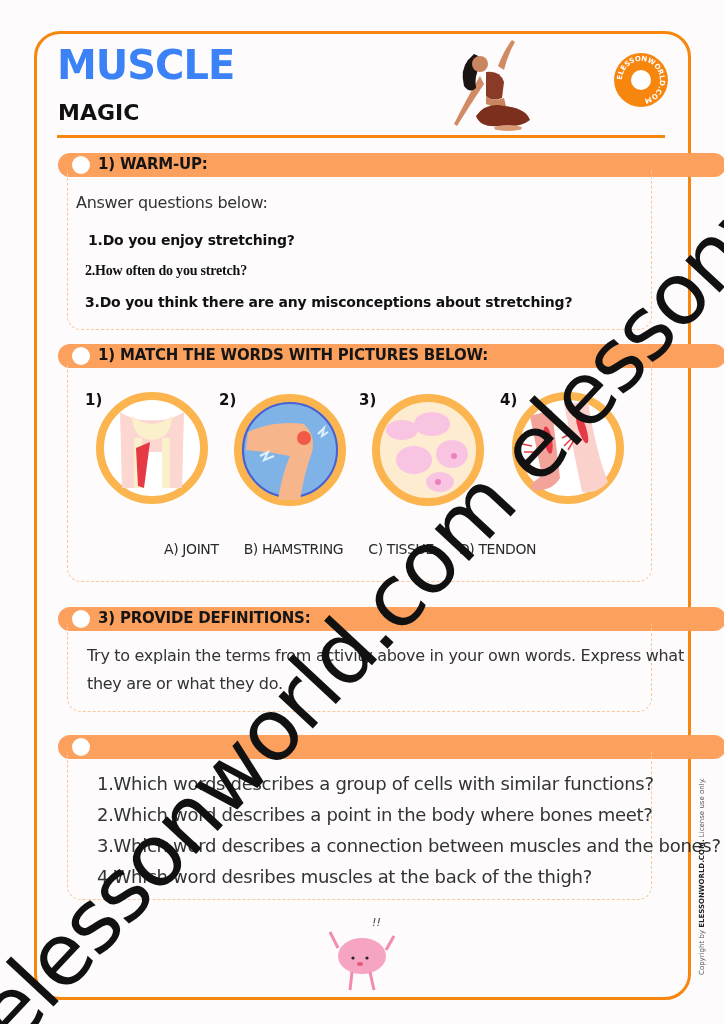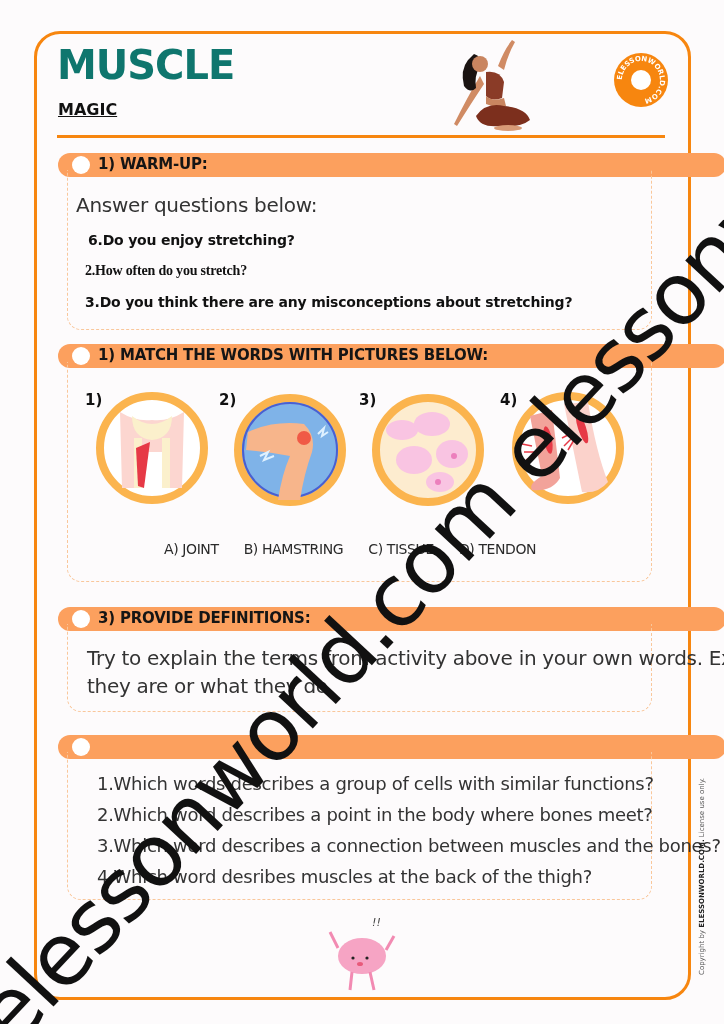--- a/index.html
+++ b/index.html
@@ -6,25 +6,25 @@
     html, body { width: 724px; height: 1024px; background: #fdfbfc; overflow: hidden; }
     body { position: relative; font-family: "DejaVu Sans", sans-serif; color: #1a1a1a; }
 
     .page-frame {
       position: absolute; left: 34px; top: 31px; width: 657px; height: 969px;
       border: 3px solid #f7860f; border-radius: 26px;
     }
     .title-main {
       position: absolute; left: 57px; top: 45px;
       font-family: "DejaVu Sans", sans-serif; font-weight: bold;
-      font-size: 40px; letter-spacing: -1px; color: #0f766e; line-height: 1;
+      font-size: 40px; letter-spacing: -1px; color: #3b82f6; line-height: 1;
     }
     .title-sub {
       position: absolute; left: 58px; top: 100px;
-      font-family: "DejaVu Sans", sans-serif; font-weight: bold; font-size: 16px; color: #111; text-decoration: underline;
+      font-family: "DejaVu Sans", sans-serif; font-weight: bold; font-size: 22px; color: #111;
     }
     .title-rule {
       position: absolute; left: 57px; top: 135px; width: 608px; height: 3px; background: #f7860f;
     }
     .yoga { position: absolute; left: 450px; top: 36px; width: 100px; height: 96px; }
     .badge { position: absolute; left: 613px; top: 52px; width: 56px; height: 56px; }
 
     .sec-header {
       position: absolute; left: 58px; height: 24px; width: 668px;
       background: #fca05e; border-radius: 12px;
@@ -37,21 +37,21 @@
       position: absolute; left: 40px; top: 2px;
       font-family: "DejaVu Sans", sans-serif; font-weight: bold; font-size: 15px;
       color: #151515; white-space: nowrap; letter-spacing: -0.2px;
     }
     .sec-body {
       position: absolute; left: 67px; width: 585px;
       border: 1px dashed #f9c79b; border-top: none; border-radius: 0 0 14px 14px;
     }
 
     .text-regular {
-      font-family: "DejaVu Sans", sans-serif; font-size: 20px; color: #333; white-space: nowrap;
+      font-family: "DejaVu Sans", sans-serif; font-size: 16px; color: #333; white-space: nowrap;
       letter-spacing: -0.3px;
     }
     .q-bold {
       position: absolute; font-family: "DejaVu Sans", sans-serif; font-weight: bold;
       font-size: 14px; color: #111; white-space: nowrap; letter-spacing: -0.2px;
     }
 
     .pic-num {
       position: absolute; font-family: "DejaVu Sans", sans-serif; font-weight: bold;
       font-size: 15px; color: #111;
@@ -113,21 +113,21 @@
     <textPath href="#ringpath">ELESSONWORLD.COM</textPath>
   </text>
 </svg>
 
 <div class="sec-header" style="top:153px;">
   <div class="dot"></div>
   <div class="label">1) WARM-UP:</div>
 </div>
 <div class="sec-body" style="top:170px; height:160px;"></div>
 <div class="text-regular" style="position:absolute; left:76px; top:193px;">Answer questions below:</div>
-<div class="q-bold" style="left:88px; top:232px;">6.Do you enjoy stretching?</div>
+<div class="q-bold" style="left:88px; top:232px;">1.Do you enjoy stretching?</div>
 <div class="q-bold" style="left:85px; top:263px;font-family:Liberation Serif, serif;">2.How often do you stretch?</div>
 <div class="q-bold" style="left:85px; top:294px;">3.Do you think there are any misconceptions about stretching?</div>
 
 <div class="sec-header" style="top:344px;">
   <div class="dot"></div>
   <div class="label">1) MATCH THE WORDS WITH PICTURES BELOW:</div>
 </div>
 <div class="sec-body" style="top:362px; height:220px;"></div>
 
 <div class="pic-num" style="left:85px; top:391px;">1)</div>

